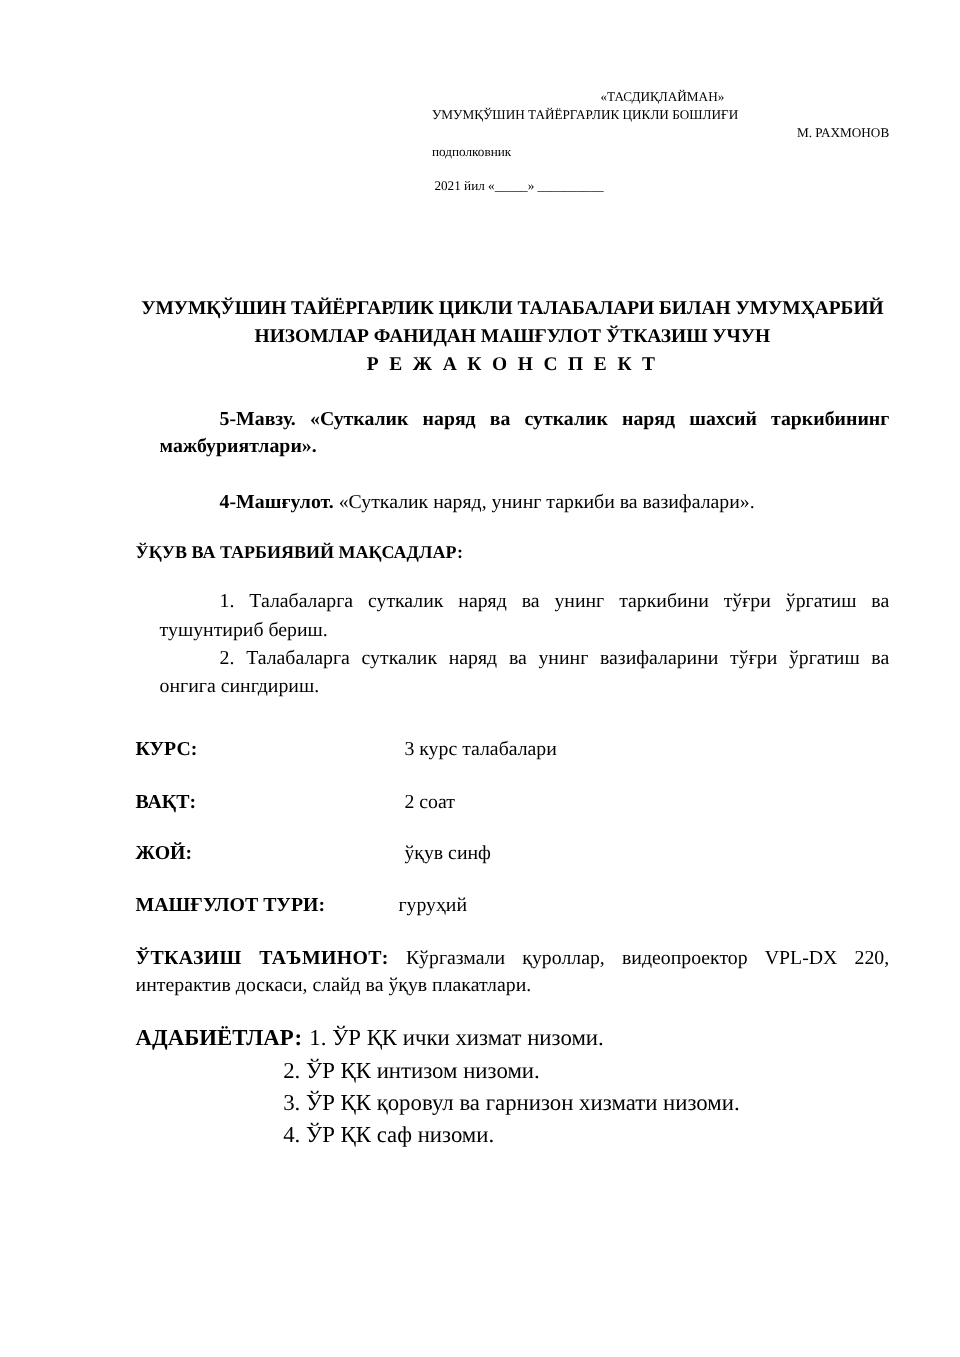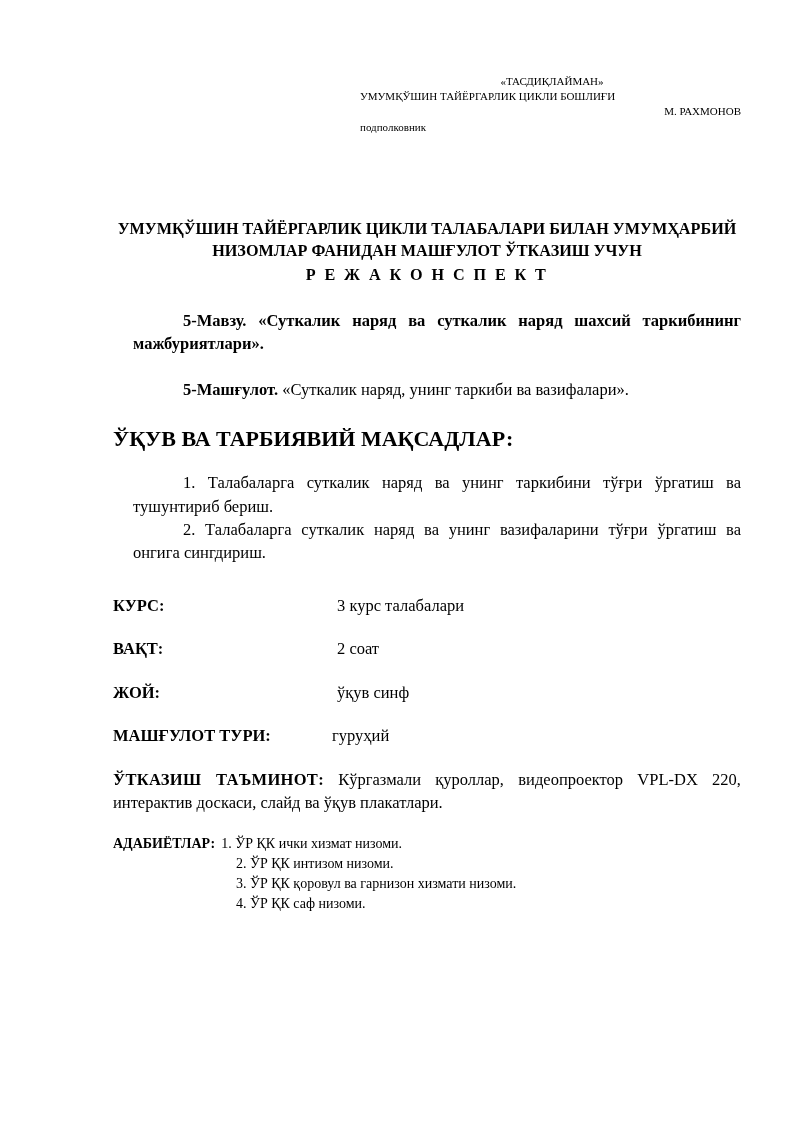--- a/index.html
+++ b/index.html
@@ -80,21 +80,21 @@
   .para.indent {
     text-indent: 50px;
   }
   .b { font-weight: bold; }
 
   .topic-para { margin-top: 22px; }
   .lesson-para { margin-top: 22px; }
 
   .section-heading {
     margin-top: 22px;
-    font-size: 22px;
+    font-size: 15px;
     font-weight: bold;
     line-height: 1.42;
   }
 
   .goal-para { margin-top: 17px; }
   .goal-para-2 { margin-top: 0px; }
 
   
   .fields {
     margin-top: 29px;
@@ -121,21 +121,21 @@
     margin-top: 9px;
     font-size: 16.5px;
     line-height: 1.42;
     text-align: justify;
   }
   .supply-para .b { letter-spacing: 0.3px; }
 
   
   .literature {
     margin-top: 20px;
-    font-size: 14px;
+    font-size: 19px;
     line-height: 1.42;
   }
   .lit-first-line {
     display: flex;
     align-items: baseline;
   }
   .lit-label {
     font-weight: bold;
     flex: none;
     padding-right: 6px;
@@ -149,35 +149,36 @@
 <body>
 
 <div class="page">
   <div class="content">
 
     <div class="approval-block">
       <div class="approval-line approval-centered">«ТАСДИҚЛАЙМАН»</div>
       <div class="approval-line approval-left">УМУМҚЎШИН ТАЙЁРГАРЛИК ЦИКЛИ БОШЛИҒИ</div>
       <div class="approval-line approval-right">М. РАХМОНОВ</div>
       <div class="approval-line approval-left">подполковник</div>
+      <div class="approval-date">2021 йил «_____» __________</div>
     </div>
 
     <div class="doc-title">
       <span class="title-line">УМУМҚЎШИН ТАЙЁРГАРЛИК ЦИКЛИ ТАЛАБАЛАРИ БИЛАН УМУМҲАРБИЙ</span>
       <span class="title-line">НИЗОМЛАР ФАНИДАН МАШҒУЛОТ ЎТКАЗИШ УЧУН</span>
       <span class="title-konspekt">Р Е Ж А   К О Н С П Е К Т</span>
     </div>
 
     <div class="para indent topic-para b">
       <span>5-Мавзу.</span>
       <span>«Суткалик наряд ва суткалик наряд шахсий таркибининг мажбуриятлари».</span>
     </div>
 
     <div class="para indent lesson-para">
-      <span class="b">5-Машғулот.</span>
+      <span class="b">4-Машғулот.</span>
       <span>«Суткалик наряд, унинг таркиби ва вазифалари».</span>
     </div>
 
     <div class="section-heading">ЎҚУВ ВА ТАРБИЯВИЙ МАҚСАДЛАР:</div>
 
     <div class="para indent goal-para">1. Талабаларга суткалик наряд ва унинг таркибини тўғри ўргатиш ва тушунтириб бериш.</div>
 
     <div class="para indent goal-para-2">2. Талабаларга суткалик наряд ва унинг вазифаларини тўғри ўргатиш ва онгига сингдириш.</div>
 
     <div class="fields">

